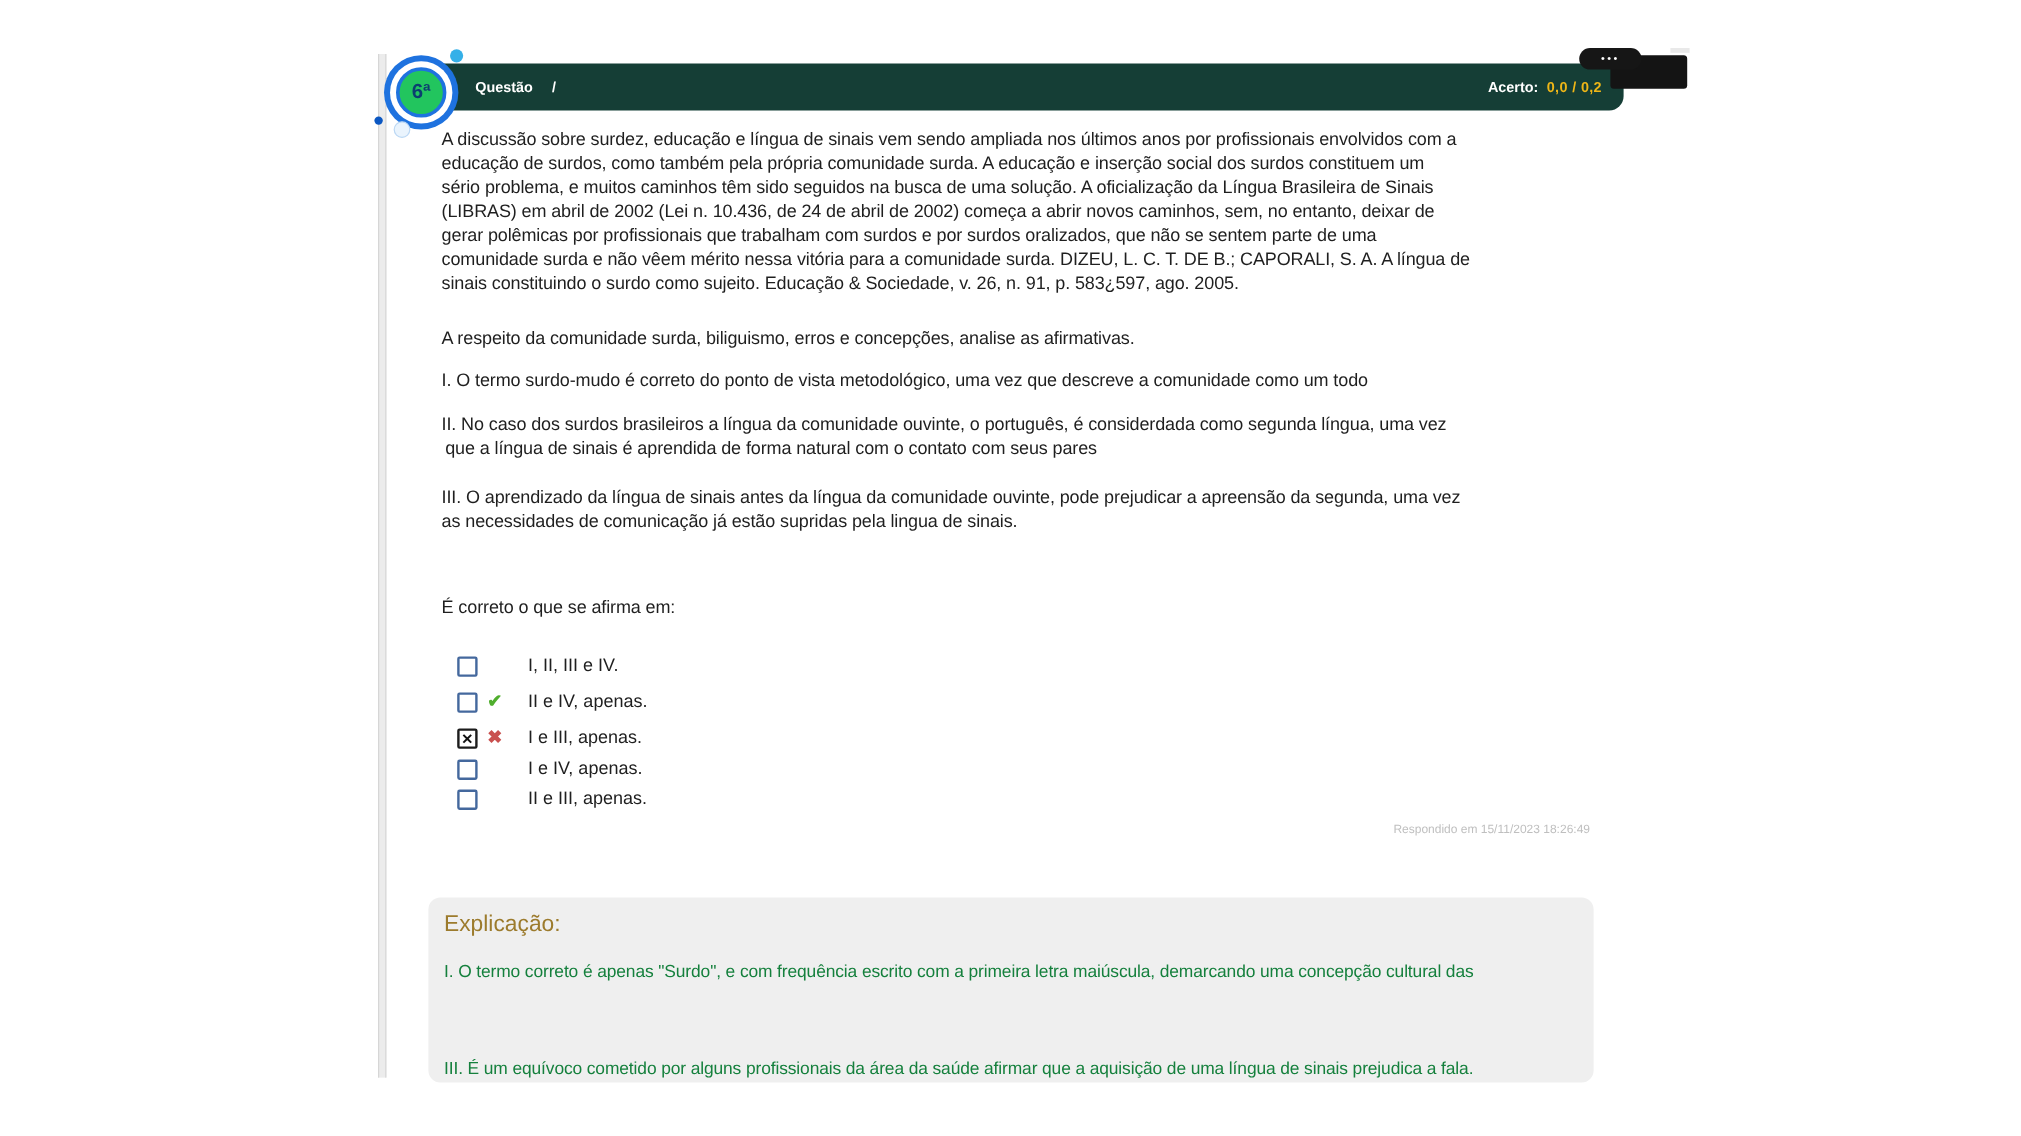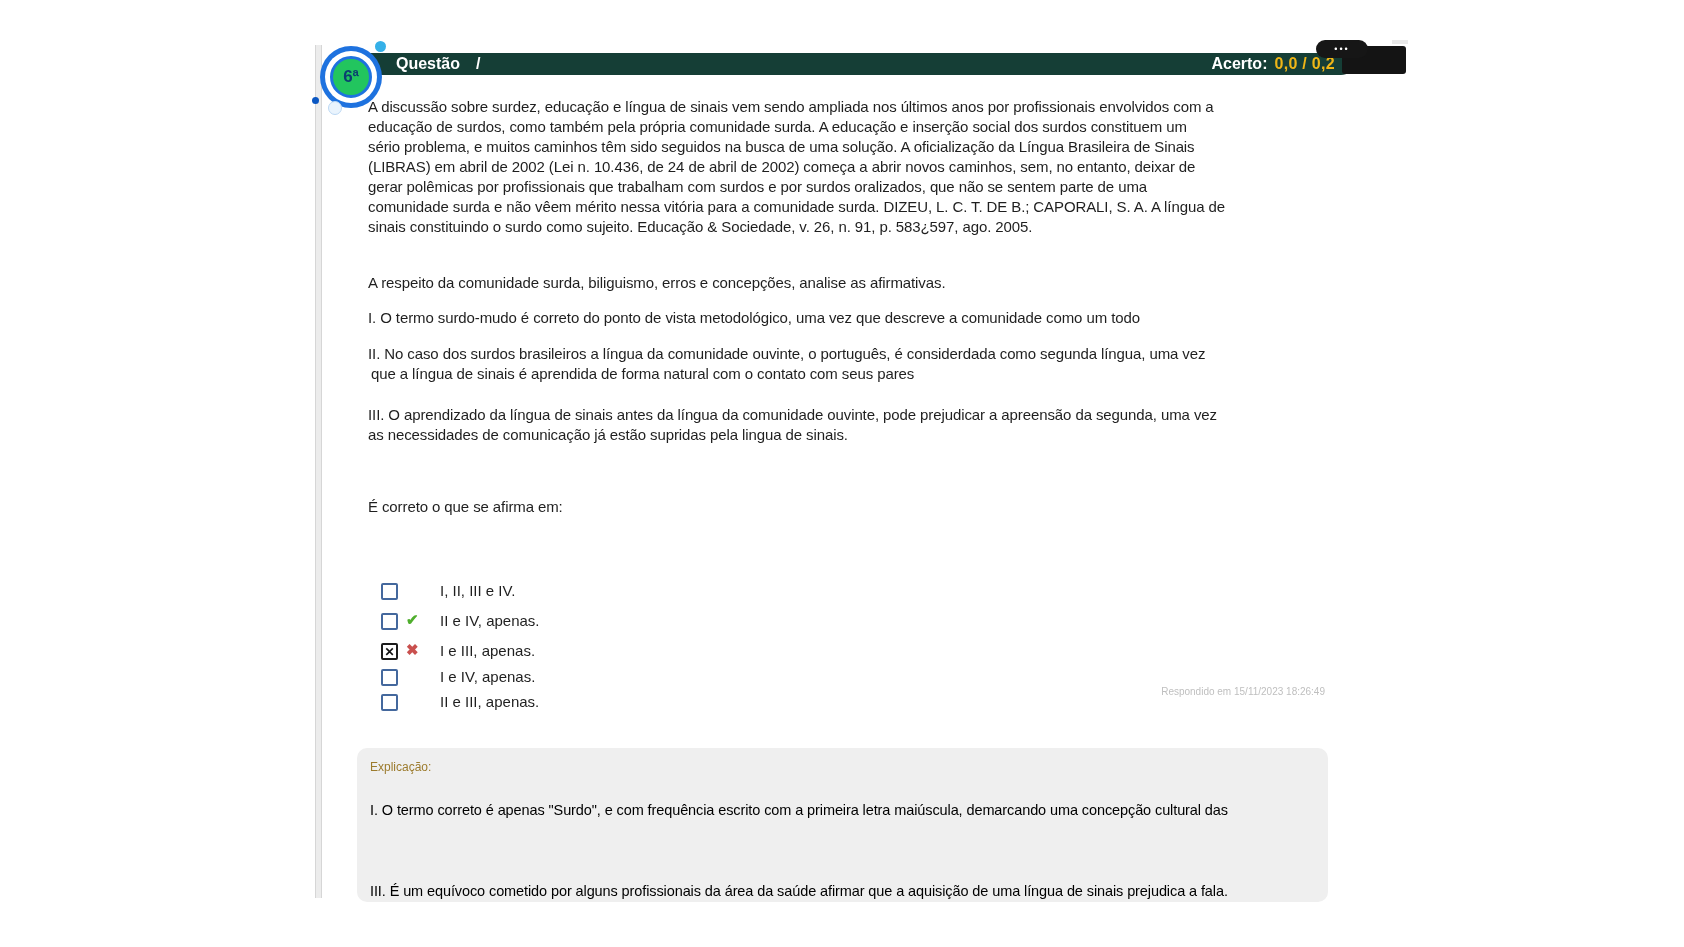--- a/index.html
+++ b/index.html
@@ -2,23 +2,23 @@
 <html><head>
 <meta charset="utf-8">
 <style>
   html,body{margin:0;padding:0;background:#fff;}
   .page{position:relative;width:1684px;height:947px;background:#ffffff;overflow:hidden;
         font-family:"Liberation Sans",sans-serif;color:#1f1f1f;}
   
   .left-track{position:absolute;left:315px;top:45px;width:7px;height:853px;
               background:#ececec;border-left:1px solid #d6d6d6;border-right:1px solid #d6d6d6;box-sizing:border-box;}
   
-  .qheader{position:absolute;left:332px;top:53px;width:1021px;height:22px;background:#153e36;
+  .qheader{position:absolute;left:332px;top:53px;width:1021px;height:39px;background:#153e36;
            border-radius:4px 4px 12px 4px;display:flex;align-items:center;
-           padding:0 18px 0 64px;box-sizing:border-box;color:#fff;font-size:16px;z-index:2;}
+           padding:0 18px 0 64px;box-sizing:border-box;color:#fff;font-size:12px;z-index:2;}
   .qtitle{font-weight:bold;}
   .qslash{margin-left:16px;font-weight:bold;}
   .score{margin-left:auto;font-weight:bold;display:flex;align-items:center;justify-content:space-between;}
   .score-val{color:#efb617;margin-left:7px;font-weight:bold;letter-spacing:.3px;}
   
   .badge{position:absolute;left:320px;top:46px;width:62px;height:62px;z-index:3;}
   .badge-outer{position:absolute;inset:0;border-radius:50%;background:#1e72df;}
   .badge-mid{position:absolute;inset:5px;border-radius:50%;background:#fff;}
   .badge-in{position:absolute;inset:10px;border-radius:50%;border:3px solid #1e72df;background:#22c55e;
             display:flex;align-items:center;justify-content:center;font-weight:bold;color:#0b3e70;font-size:17px;box-sizing:border-box;}
@@ -27,36 +27,36 @@
   .badge-dot3{position:absolute;left:8px;bottom:-7px;width:12px;height:12px;border-radius:50%;background:#eaf4fd;border:1px solid #bcd8f4;}
   
   .pill-rect{position:absolute;left:1342px;top:46px;width:64px;height:28px;background:#141414;border-radius:3px;z-index:4;}
   .pill-dots{position:absolute;left:1316px;top:40px;width:52px;height:18px;background:#161616;border-radius:9px;z-index:5;
              display:flex;align-items:center;justify-content:center;color:#fff;font-size:9px;letter-spacing:2px;cursor:pointer;}
   .pill-dash{position:absolute;left:1392px;top:40px;width:16px;height:4px;background:#e9e9e9;z-index:6;}
   
   .txt{position:absolute;left:368px;width:975px;font-size:15px;line-height:20px;color:#1f1f1f;letter-spacing:-0.1px;}
   .txt div{white-space:nowrap;}
   
-  .opt-row{position:absolute;left:368px;width:975px;height:24px;margin-top:36px;}
+  .opt-row{position:absolute;left:368px;width:975px;height:24px;}
   .opt-box{position:absolute;left:13px;top:0;width:17px;height:17px;border:2px solid #44689d;background:#fff;
            box-sizing:border-box;border-radius:2px;cursor:pointer;}
   .opt-box.checked{border-color:#1c1c1c;display:flex;align-items:center;justify-content:center;
                    font-size:12px;font-weight:bold;color:#111;line-height:1;}
   .opt-mark{position:absolute;left:38px;top:-2px;width:22px;font-size:15px;font-weight:bold;}
   .mark-correct{color:#4fae2d;}
   .mark-wrong{color:#c9504e;}
   .opt-label{position:absolute;left:72px;top:-1px;font-size:15px;color:#1f1f1f;cursor:pointer;}
   
   .answered{position:absolute;left:368px;top:686px;width:957px;text-align:right;font-size:10px;color:#bfbfbf;}
   
   .exp-box{position:absolute;left:357px;top:748px;width:971px;height:154px;background:#efefef;
            border-radius:10px;overflow:hidden;}
-  .exp-title{position:absolute;left:13px;top:12px;font-size:12px;color:#9c7b2d;}
-  .exp-p{position:absolute;left:13px;width:945px;font-size:14.5px;line-height:20px;color:#000000;letter-spacing:-0.1px;}
+  .exp-title{position:absolute;left:13px;top:12px;font-size:19px;color:#9c7b2d;}
+  .exp-p{position:absolute;left:13px;width:945px;font-size:14.5px;line-height:20px;color:#15803d;letter-spacing:-0.1px;}
   .exp-p div{white-space:nowrap;}
 </style>
 </head>
 <body>
 
 <div class="page">
 
   <div class="left-track"></div>
 
   <div class="qheader">
@@ -76,21 +76,21 @@
     <div class="badge-dot2"></div>
     <div class="badge-dot3"></div>
   </div>
 
   <div class="pill-rect"></div>
   <div class="pill-dots">
     <span>•••</span>
   </div>
   <div class="pill-dash"></div>
 
-  <div class="txt" style="top:97px;">
+  <div class="txt" style="top:107px;">
     <div>A discussão sobre surdez, educação e língua de sinais vem sendo ampliada nos últimos anos por profissionais envolvidos com a</div>
     <div>educação de surdos, como também pela própria comunidade surda. A educação e inserção social dos surdos constituem um</div>
     <div>sério problema, e muitos caminhos têm sido seguidos na busca de uma solução. A oficialização da Língua Brasileira de Sinais</div>
     <div>(LIBRAS) em abril de 2002 (Lei n. 10.436, de 24 de abril de 2002) começa a abrir novos caminhos, sem, no entanto, deixar de</div>
     <div>gerar polêmicas por profissionais que trabalham com surdos e por surdos oralizados, que não se sentem parte de uma</div>
     <div>comunidade surda e não vêem mérito nessa vitória para a comunidade surda. DIZEU, L. C. T. DE B.; CAPORALI, S. A. A língua de</div>
     <div>sinais constituindo o surdo como sujeito. Educação &amp; Sociedade, v. 26, n. 91, p. 583¿597, ago. 2005.</div>
   </div>
 
   <div class="txt" style="top:273px;">A respeito da comunidade surda, biliguismo, erros e concepções, analise as afirmativas.</div>

